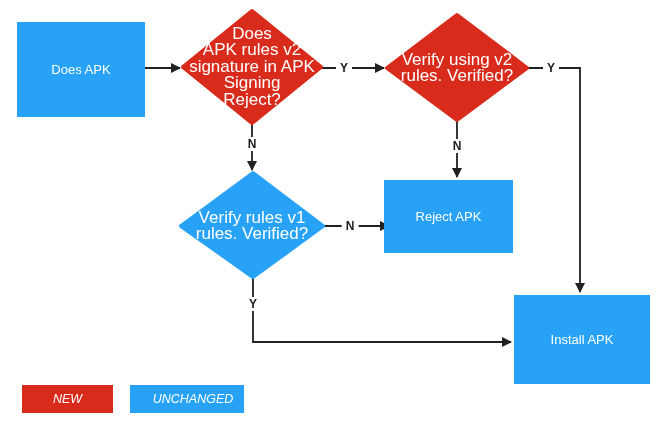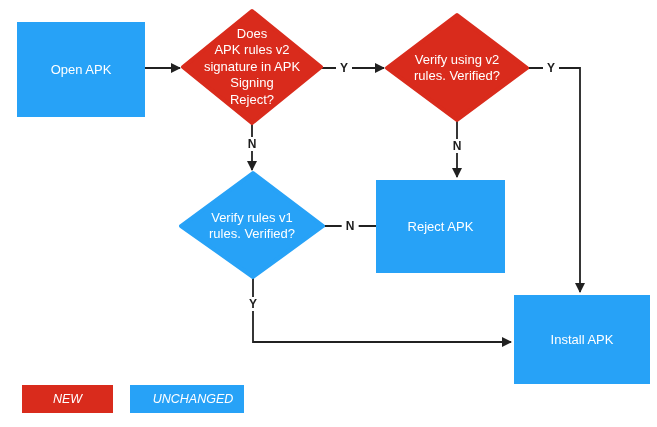--- a/index.html
+++ b/index.html
@@ -21,21 +21,21 @@
     display:flex;align-items:center;justify-content:center;
     color:#ffffff;
     font-size:13px;
     text-align:center;
     box-sizing:border-box;
   }
   .rect-node{background:var(--unchanged);}
   .diamond-text{
     position:absolute;
     display:flex;flex-direction:column;align-items:center;justify-content:center;
-    color:#ffffff;font-size:13px;line-height:16.5px;text-align:right;
+    color:#ffffff;font-size:17px;line-height:16.5px;text-align:right;
     pointer-events:none;
   }
   .edge-label{
     position:absolute;
     transform:translate(-50%,-50%);
     background:#ffffff;
     color:#1c1c1c;
     font-size:12px;font-weight:bold;
     padding:1px 4px;
     line-height:1;
@@ -67,24 +67,24 @@
     <path d="M457,120 L457,177" stroke="#212121" stroke-width="1.8" fill="none" marker-end="url(#arrow)"></path>
     <path d="M323,226 L389,226" stroke="#212121" stroke-width="1.8" fill="none" marker-end="url(#arrow)"></path>
     <path d="M253,277 L253,342 L511,342" stroke="#212121" stroke-width="1.8" fill="none" marker-end="url(#arrow)"></path>
 
     <polygon points="252,11 321,67 252,123 183,67" fill="#d92b1c" stroke="#d92b1c" stroke-width="4" stroke-linejoin="round"></polygon>
     <polygon points="457,15 527,68 457,120 387,68" fill="#d92b1c" stroke="#d92b1c" stroke-width="4" stroke-linejoin="round"></polygon>
     <polygon points="253,173 323,226 253,277 181,226" fill="#27a2f7" stroke="#27a2f7" stroke-width="4" stroke-linejoin="round"></polygon>
   </svg>
 
   <div class="node rect-node" style="left:17px;top:22px;width:128px;height:95px;">
-    <span>Open APK</span>
+    <span>Does APK</span>
   </div>
 
-  <div class="node rect-node" style="left:376px;top:180px;width:129px;height:93px;text-align:center;">
+  <div class="node rect-node" style="left:384px;top:180px;width:129px;height:73px;text-align:center;">
     <span>Reject APK</span>
   </div>
 
   <div class="node rect-node" style="left:514px;top:295px;width:136px;height:89px;">
     <span>Install APK</span>
   </div>
 
   <div class="diamond-text" style="left:183px;top:20px;width:138px;height:94px;">
     <div>Does</div>
     <div>APK rules v2</div>

